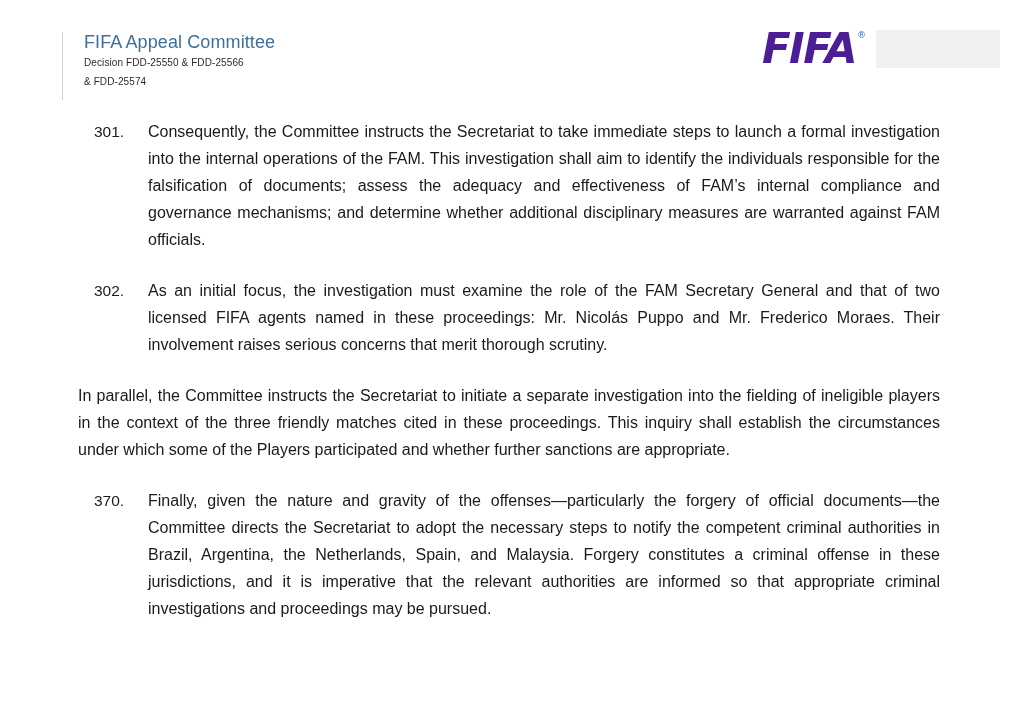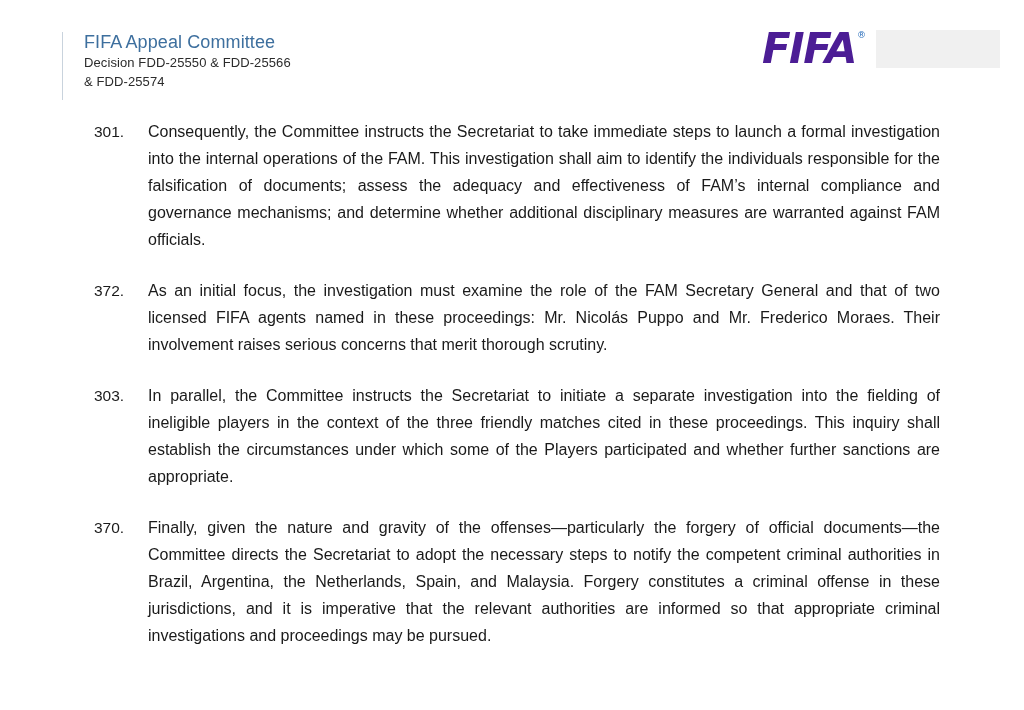--- a/index.html
+++ b/index.html
@@ -48,21 +48,21 @@
   }
 
   .header-line-1 {
     font-size: 18px;
     color: #3d6f9e;
     letter-spacing: 0.1px;
   }
 
   .header-line-2,
   .header-line-3 {
-    font-size: 13px;
+    font-size: 10px;
     color: #2b2b2b;
     letter-spacing: 0.1px;
   }
 
   .fifa-logo-wrap {
     position: absolute;
     right: 158px;
     top: 0px;
     display: flex;
     align-items: flex-start;
@@ -154,26 +154,25 @@
   </div>
 
   <div class="content">
 
     <div class="para">
       <div class="para-num">301.</div>
       <div class="para-body">Consequently, the Committee instructs the Secretariat to take immediate steps to launch a formal investigation into the internal operations of the FAM. This investigation shall aim to identify the individuals responsible for the falsification of documents; assess the adequacy and effectiveness of FAM’s internal compliance and governance mechanisms; and determine whether additional disciplinary measures are warranted against FAM officials.</div>
     </div>
 
     <div class="para">
-      <div class="para-num">372.</div>
+      <div class="para-num">302.</div>
       <div class="para-body">As an initial focus, the investigation must examine the role of the FAM Secretary General and that of two licensed FIFA agents named in these proceedings: Mr. Nicolás Puppo and Mr. Frederico Moraes. Their involvement raises serious concerns that merit thorough scrutiny.</div>
     </div>
 
     <div class="para">
-      <div class="para-num">303.</div>
       <div class="para-body">In parallel, the Committee instructs the Secretariat to initiate a separate investigation into the fielding of ineligible players in the context of the three friendly matches cited in these proceedings. This inquiry shall establish the circumstances under which some of the Players participated and whether further sanctions are appropriate.</div>
     </div>
 
     <div class="para">
       <div class="para-num">370.</div>
       <div class="para-body">Finally, given the nature and gravity of the offenses—particularly the forgery of official documents—the Committee directs the Secretariat to adopt the necessary steps to notify the competent criminal authorities in Brazil, Argentina, the Netherlands, Spain, and Malaysia. Forgery constitutes a criminal offense in these jurisdictions, and it is imperative that the relevant authorities are informed so that appropriate criminal investigations and proceedings may be pursued.</div>
     </div>
 
   </div>
 

